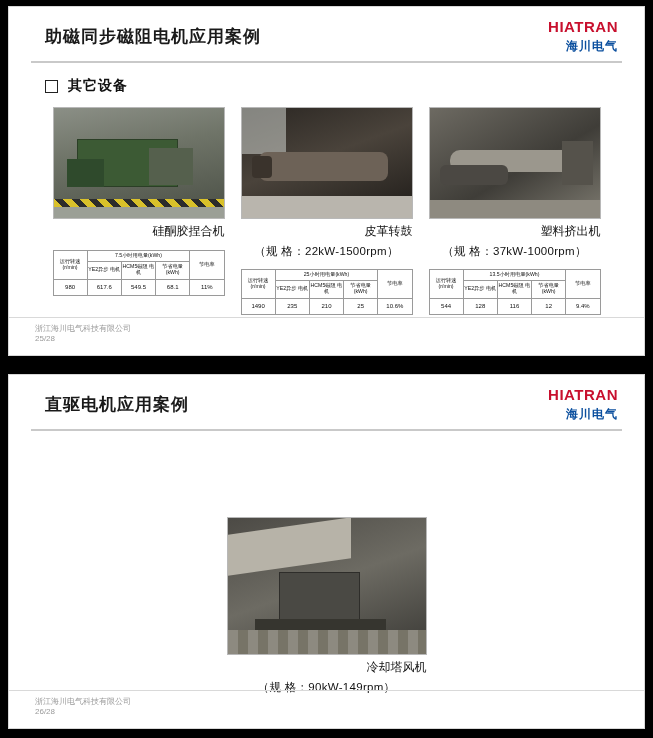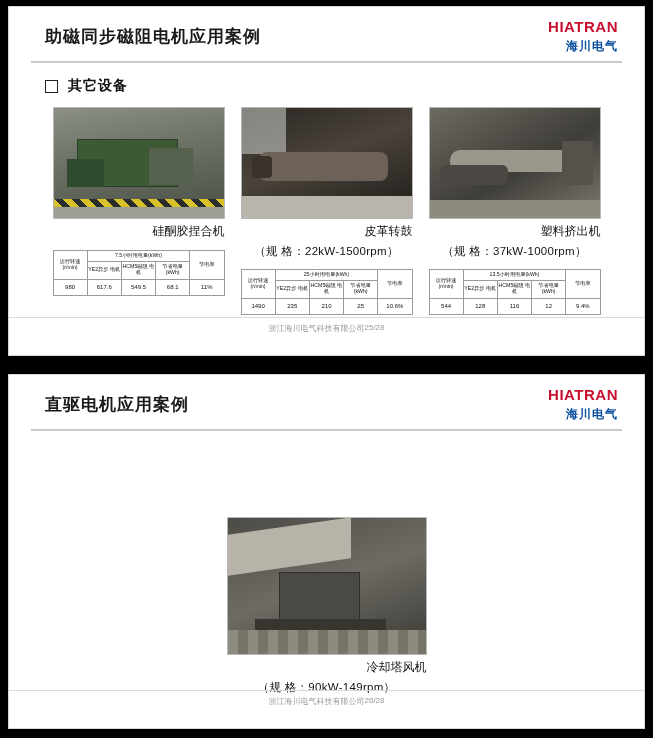--- a/index.html
+++ b/index.html
@@ -134,27 +134,28 @@
   }
   table.tbl .hd { height: 26px; }
   table.tbl .val { height: 13px; font-size: 6px; }
   .green { color: #00a64f; font-weight: bold; }
 
   .footer {
     position: absolute;
     bottom: 6px;
     left: 0;
     right: 0;
-    padding: 15px 26px;
+    padding: 6px 26px;
     border-top: 1px solid #d9d9d9;
     padding-top: 5px;
     display: flex;
     justify-content: center;
     font-size: 8px;
     color: #9a9a9a;
+    flex-direction: column;
   }
 
   
   .ph-bg { position:absolute; inset:0; }
   .p1 { background: linear-gradient(170deg,#8b8f86 0%,#6f7468 38%,#4a4f45 100%); }
   .p1 .m1 { position:absolute; left:14%; top:28%; width:58%; height:42%; background:#3c5a34; border:1px solid #2b3f26; }
   .p1 .m2 { position:absolute; left:8%; top:46%; width:22%; height:26%; background:#2f4a2c; }
   .p1 .m3 { position:absolute; left:56%; top:36%; width:26%; height:34%; background:#55604d; }
   .p1 .y  { position:absolute; left:0; bottom:10%; width:100%; height:7%; background:repeating-linear-gradient(45deg,#d9c12a 0 6px,#2c2c2c 6px 12px); }
   .p1 .fl { position:absolute; left:0; bottom:0; width:100%; height:10%; background:#9b9f96; }

